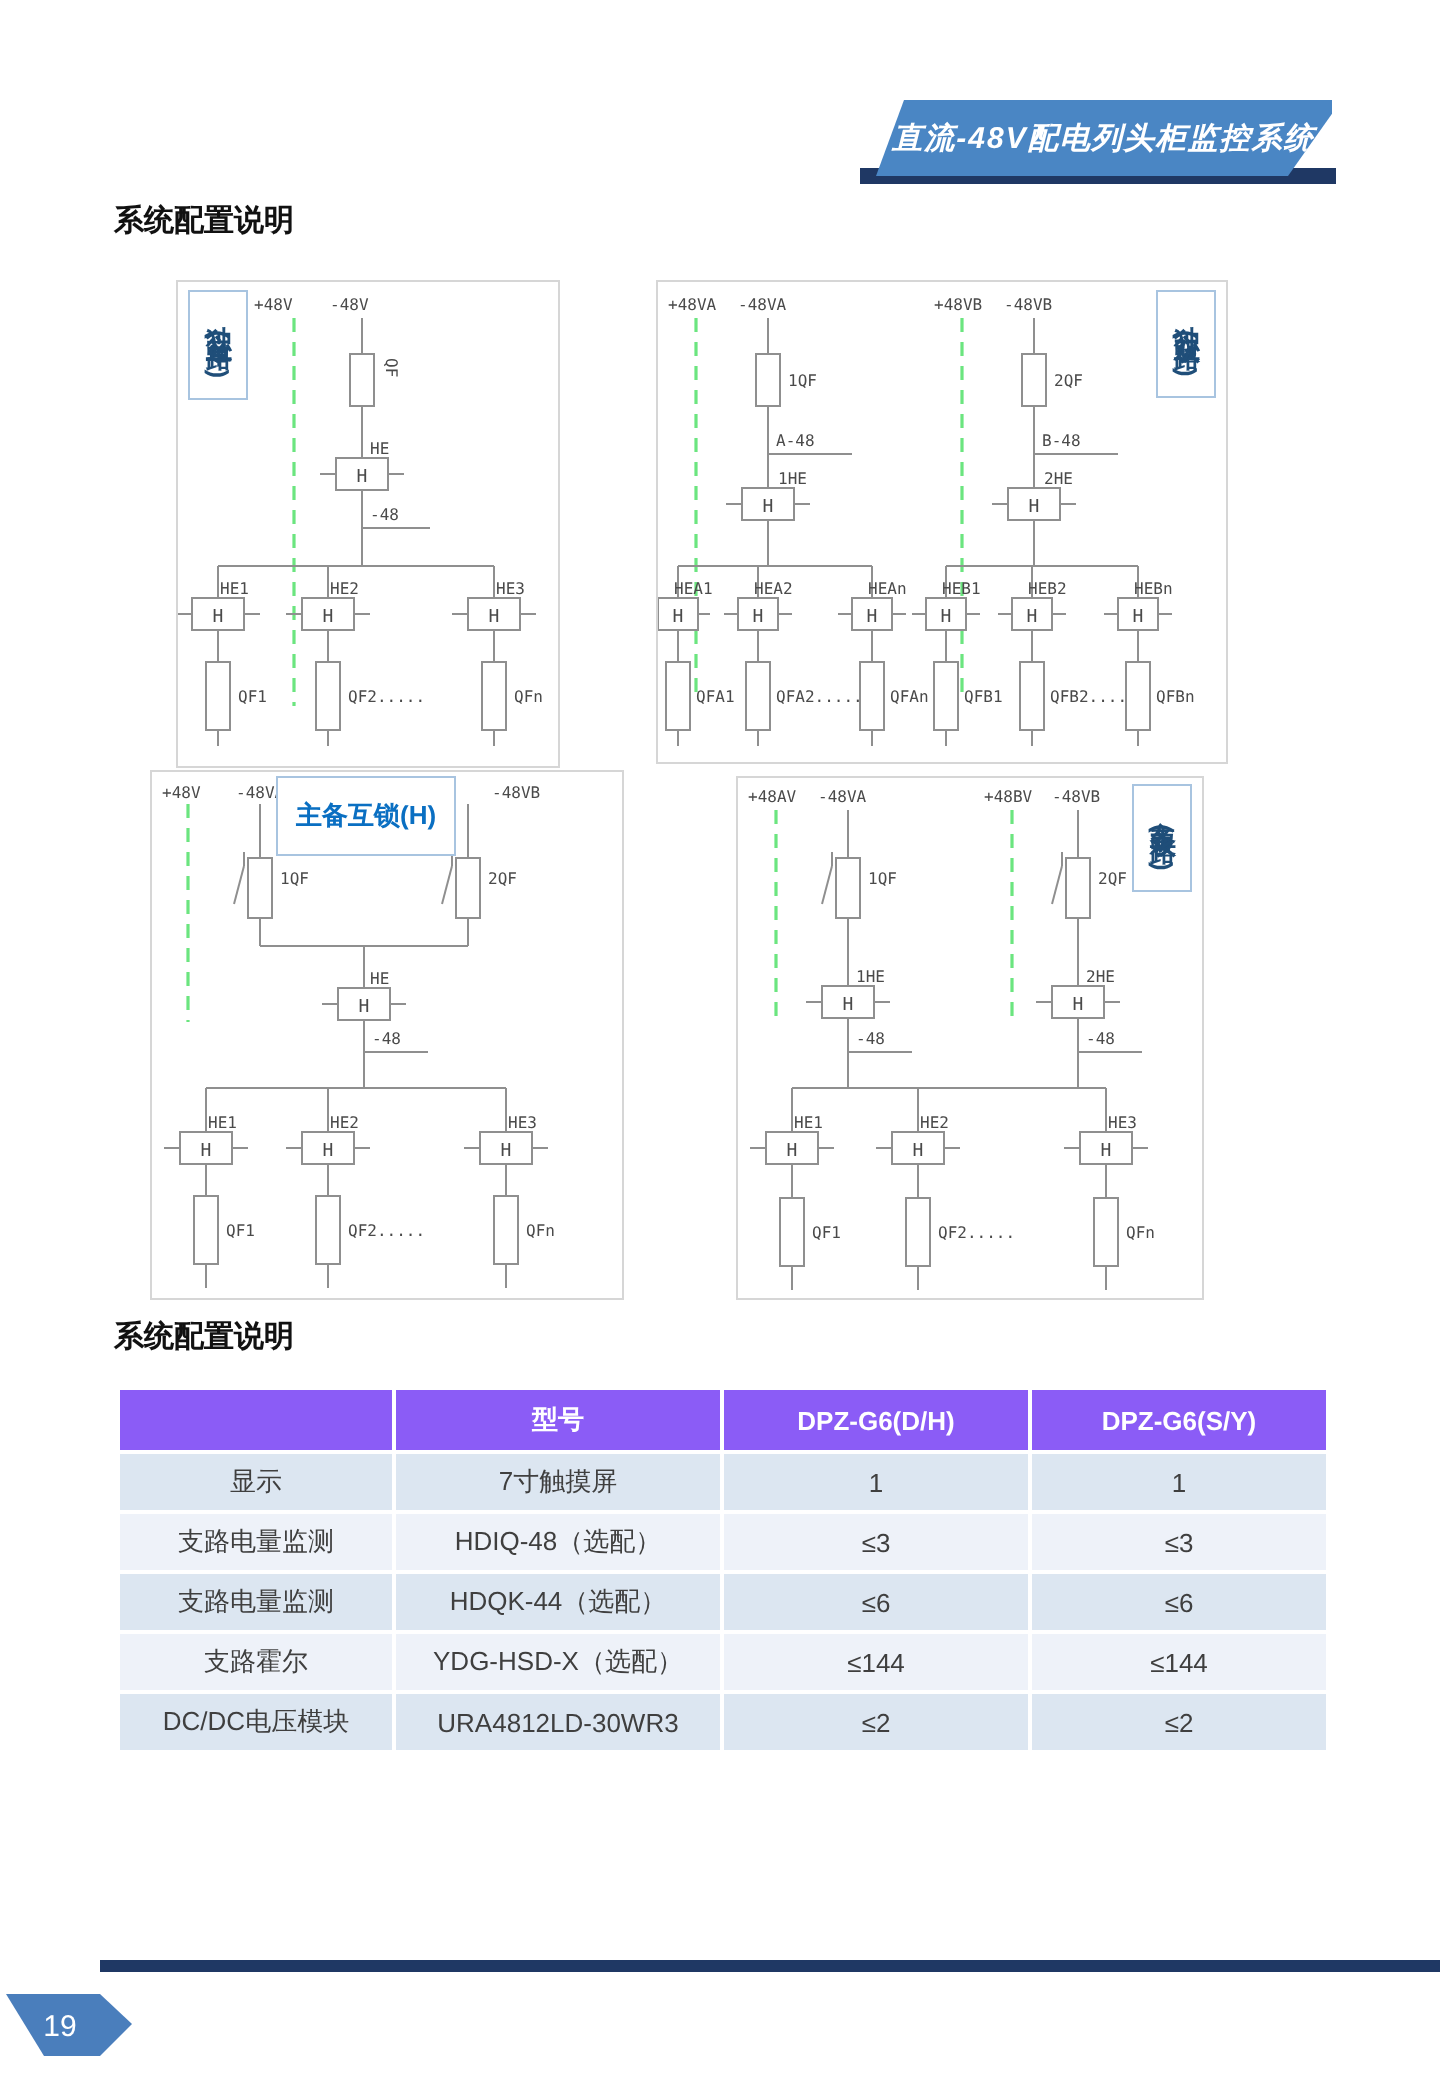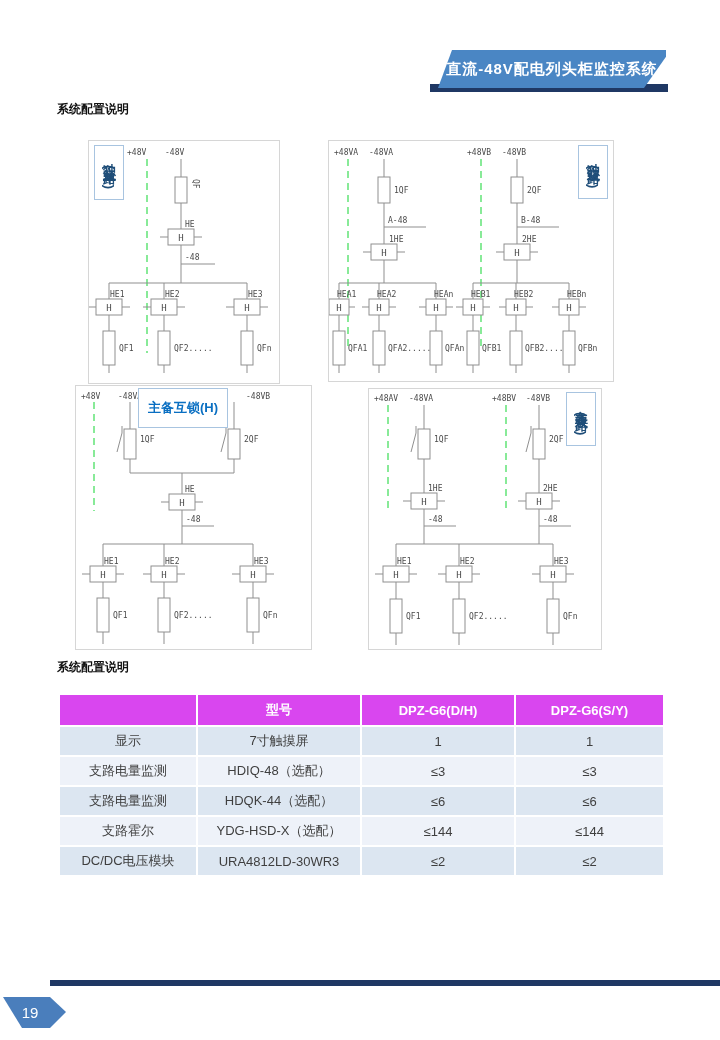--- a/index.html
+++ b/index.html
@@ -4,24 +4,24 @@
 <style>
   html,body{margin:0;padding:0;background:#ffffff;}
   .page{position:relative;width:720px;height:1040px;background:#ffffff;overflow:hidden;
         font-family:"Liberation Sans","DejaVu Sans",sans-serif;}
 
   
   .banner-rule{position:absolute;left:430px;top:84px;width:238px;height:8px;background:#1f3864;}
   .banner{position:absolute;left:438px;top:50px;width:228px;height:38px;background:#4a86c4;
           clip-path:polygon(14px 0%,100% 0%,100% 18%,calc(100% - 22px) 100%,0% 100%);
           display:flex;align-items:center;justify-content:center;}
-  .banner span{color:#ffffff;font-weight:bold;font-size:15px;letter-spacing:1px;}
-
-  
-  .sec-title{position:absolute;left:57px;font-size:12px;font-weight:bold;color:#111111;}
+  .banner span{color:#ffffff;font-weight:bold;font-size:15px;letter-spacing:1px;font-style:italic;}
+
+  
+  .sec-title{position:absolute;left:57px;font-size:15px;font-weight:bold;color:#111111;}
   .sec-title.s1{top:101px;}
   .sec-title.s2{top:659px;}
 
   
   .diag{position:absolute;border:1px solid #d6d6d6;background:#ffffff;}
   .d1{left:88px;top:140px;width:190px;height:242px;}
   .d2{left:328px;top:140px;width:284px;height:240px;}
   .d3{left:75px;top:385px;width:235px;height:263px;}
   .d4{left:368px;top:388px;width:232px;height:260px;}
   .diag svg{position:absolute;left:0;top:0;}
@@ -37,21 +37,21 @@
 
   
   .w{stroke:#8f8f8f;stroke-width:1;fill:none;}
   .cmp{fill:#ffffff;stroke:#8f8f8f;stroke-width:1;}
   .grn{stroke:#6be57f;stroke-width:1.6;fill:none;stroke-dasharray:7 5;}
   .dtx{font-family:"DejaVu Sans Mono","Liberation Mono",monospace;font-size:8px;fill:#4a4a4a;}
   .htx{font-family:"DejaVu Sans Mono","Liberation Mono",monospace;font-size:9px;fill:#4a4a4a;text-anchor:middle;}
 
   
   .cfg-table{position:absolute;left:58px;top:693px;width:605px;border-collapse:collapse;table-layout:fixed;}
-  .cfg-table th{background:#d946ef;color:#ffffff;font-size:13px;font-weight:bold;height:30px;}
+  .cfg-table th{background:#8b5cf6;color:#ffffff;font-size:13px;font-weight:bold;height:30px;}
   .cfg-table td{font-size:13px;color:#3f3f3f;height:28px;text-align:center;vertical-align:middle;margin-top:16px;}
   .cfg-table th,.cfg-table td{border:2px solid #ffffff;padding:0 2px;}
   .cfg-table tr.odd td{background:#dce6f1;}
   .cfg-table tr.even td{background:#eef2f9;}
   .cfg-table{border-bottom:1px solid #b9c6da;}
 
   
   .footer-rule{position:absolute;left:50px;top:980px;width:670px;height:6px;background:#1f3864;}
   .pennant{position:absolute;left:0;top:995px;}
 </style>

